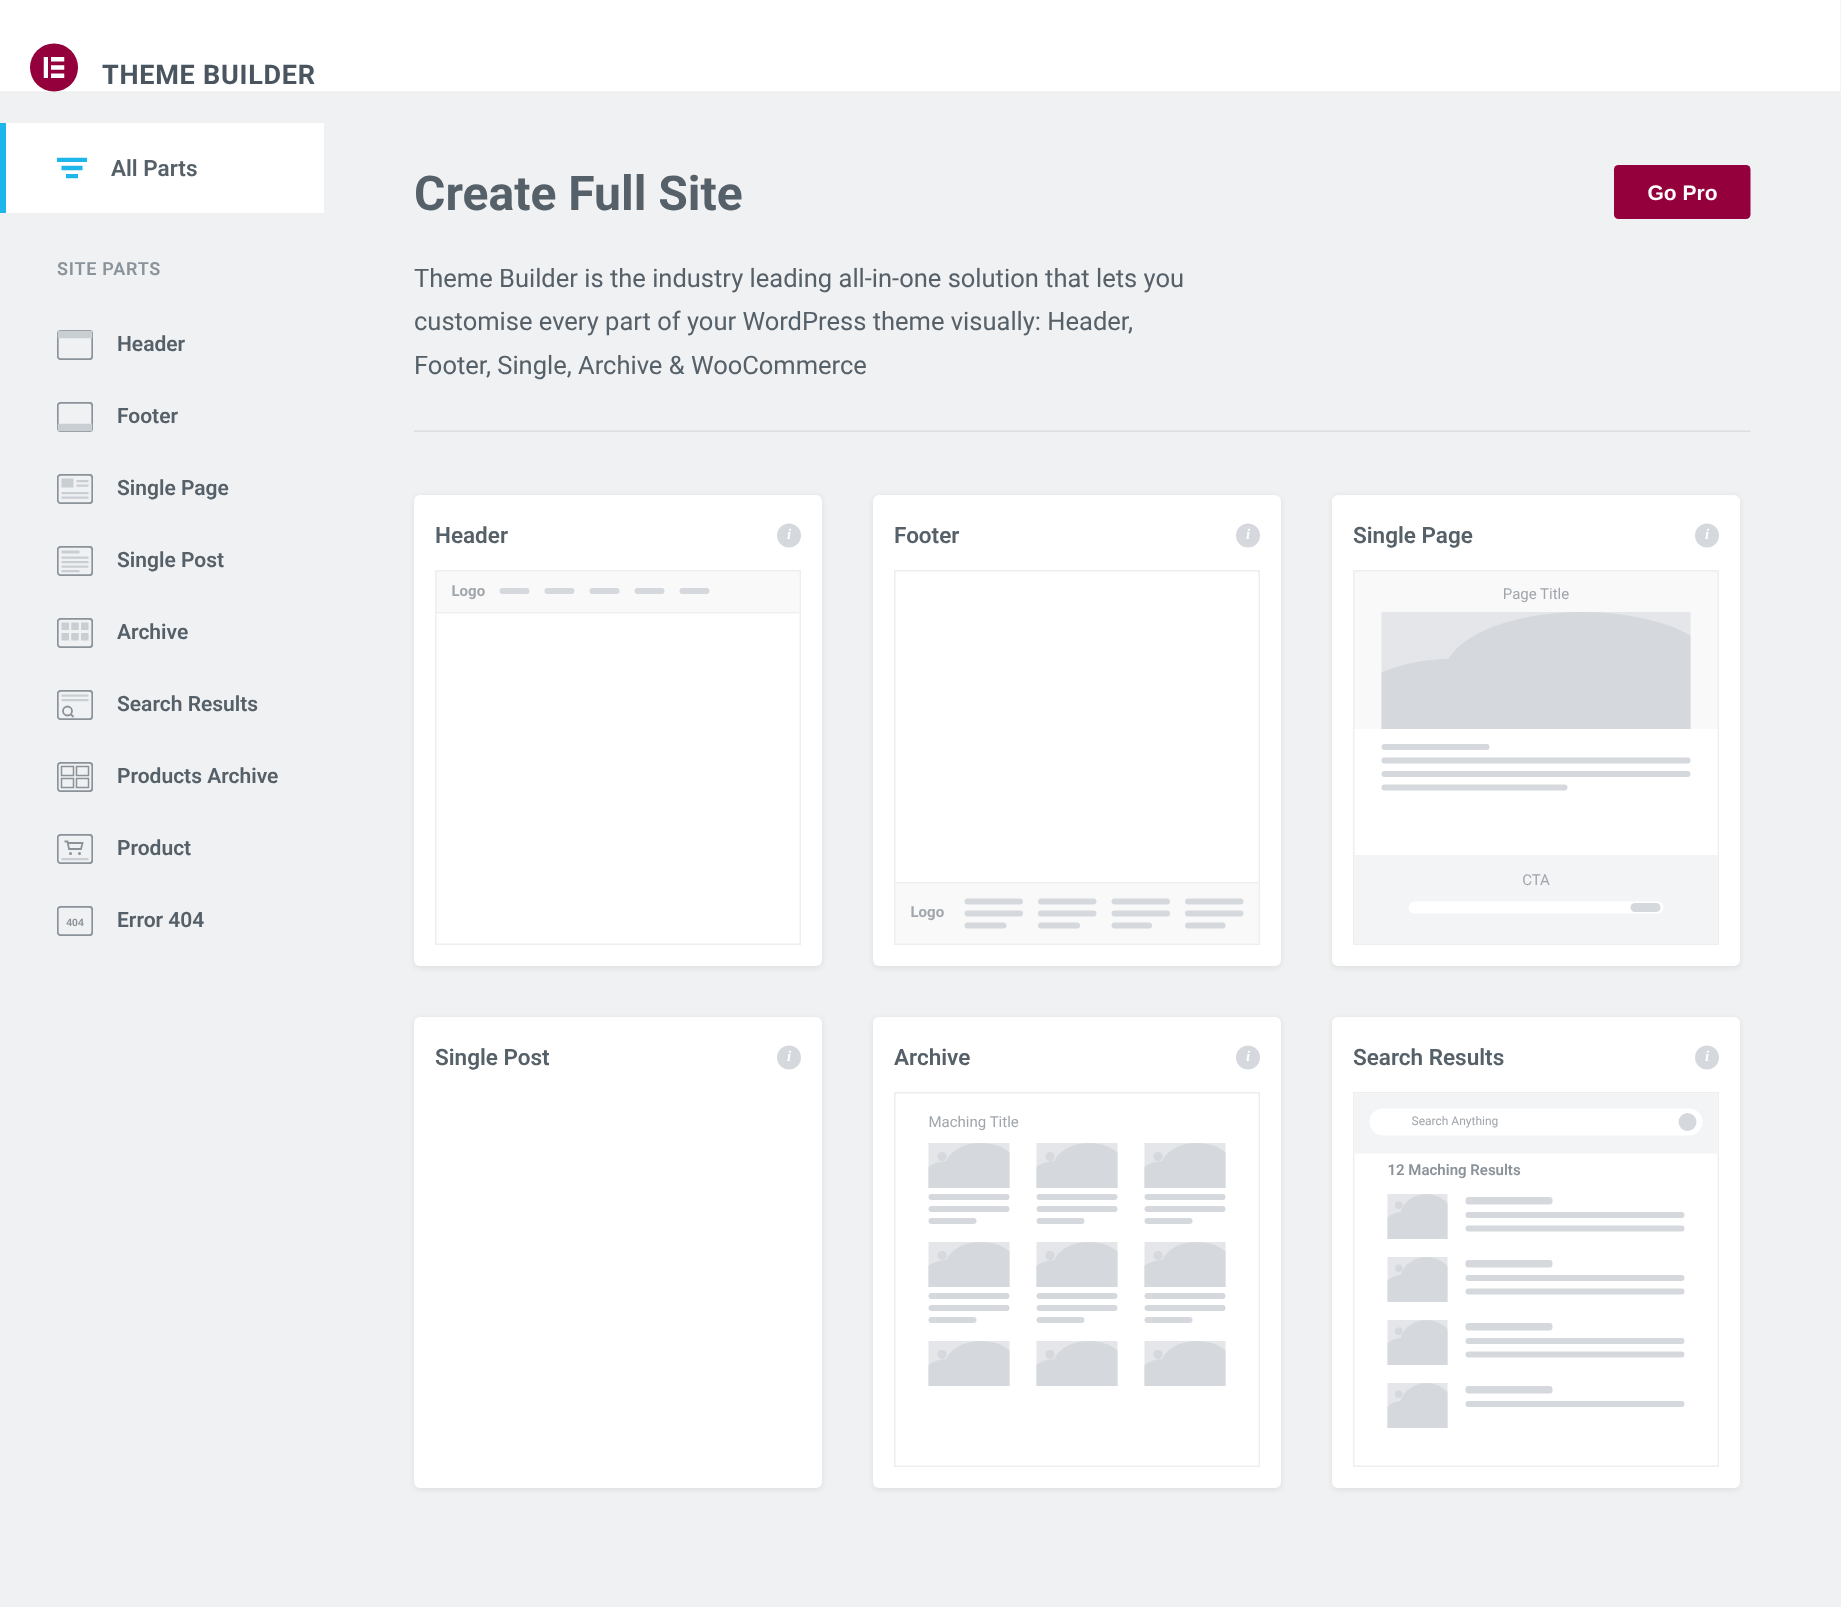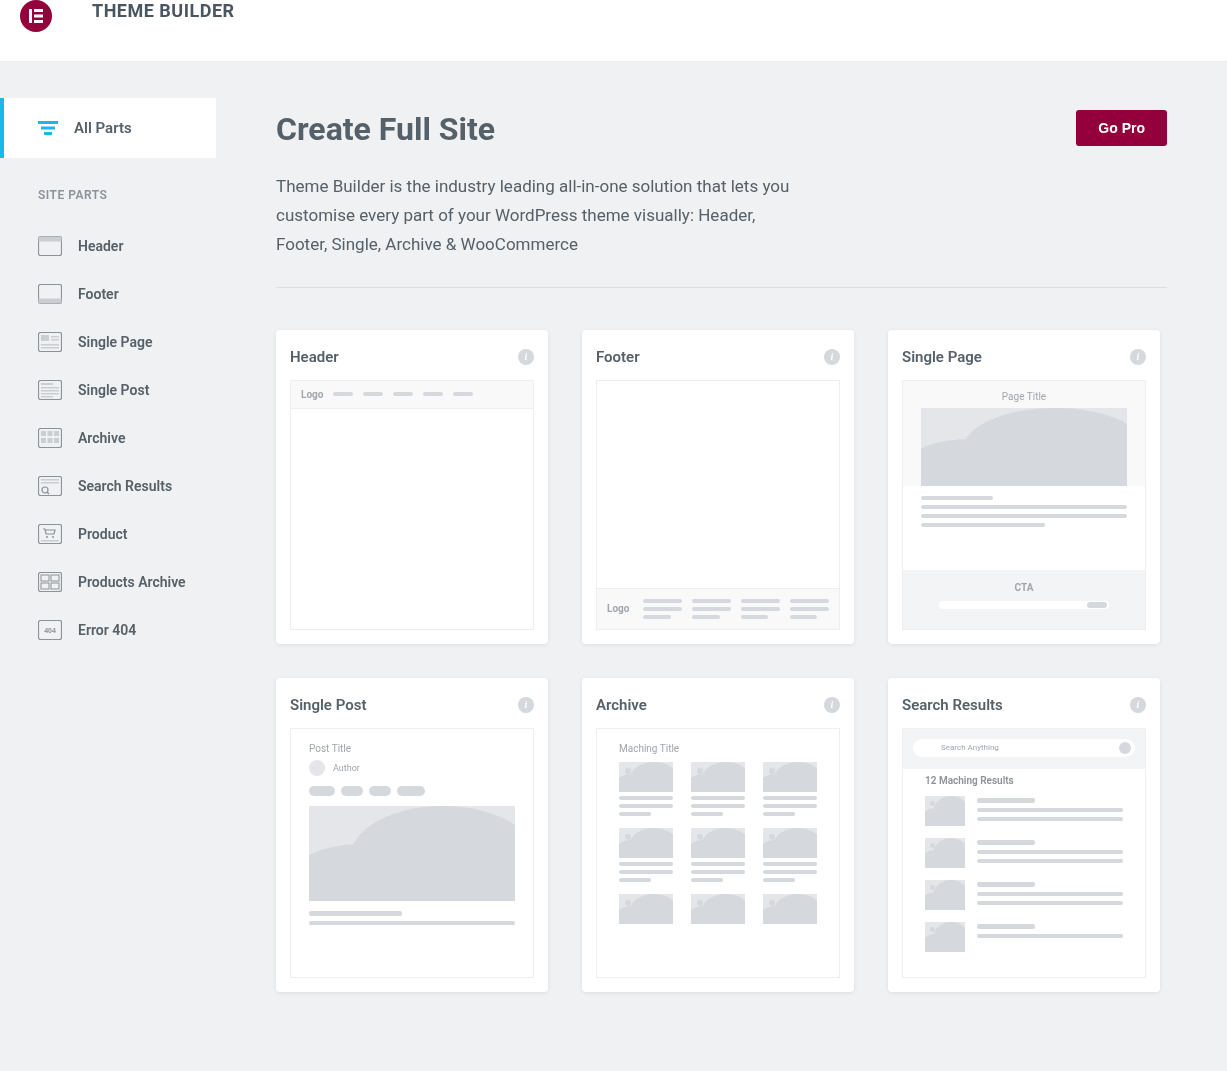--- a/index.html
+++ b/index.html
@@ -1,25 +1,25 @@
 <!DOCTYPE html>
 <html><head>
 <meta charset="utf-8">
 <style>
 * { box-sizing: border-box; margin: 0; padding: 0; }
 body { font-family: -apple-system, BlinkMacSystemFont, "Segoe UI", Roboto, Helvetica, Arial, sans-serif; background: #f0f1f3; color: #556068; width: 1227px; height: 1071px; overflow: hidden; }
 
 
-.topbar { height: 62px; background: #fff; display: flex; align-items: flex-start; padding: 0 20px; border-bottom: 1px solid #eee; gap: 24px; }
+.topbar { height: 62px; background: #fff; display: flex; align-items: flex-end; padding: 0 20px; border-bottom: 1px solid #eee; }
 .logo-circle { width: 32px; height: 32px; border-radius: 50%; background: #93003c; color: #fff; display: flex; align-items: center; justify-content: center; font-weight: 700; font-size: 16px; margin-right: 16px; }
 .app-title { font-size: 18px; font-weight: 700; color: #4a5560; letter-spacing: 0.5px; }
 
 
 .layout { display: flex; height: calc(100% - 62px); }
-.sidebar { width: 216px; background: #f0f1f3; padding-top: 36px; }
+.sidebar { width: 216px; background: #f0f1f3; padding-top: 20px; }
 .main { flex: 1; padding: 48px 60px 0 60px; overflow: hidden; }
 
 
 .side-item { display: flex; align-items: center; height: 60px; padding: 0 20px 0 38px; font-size: 15px; font-weight: 600; color: #556068; cursor: pointer; gap: 16px; }
 .side-item.active { background: #fff; border-left: 4px solid #1cb6ea; padding-left: 34px; }
 .side-item.active .filter-icon { color: #1cb6ea; }
 .side-section-label { font-size: 12px; font-weight: 600; color: #8a929a; letter-spacing: 0.5px; padding: 30px 20px 20px 38px; }
 .part-item { display: flex; align-items: center; padding: 10px 20px 10px 38px; font-size: 14px; font-weight: 600; color: #556068; cursor: pointer; gap: 16px; min-height: 48px; }
 .part-icon { width: 24px; height: 20px; flex-shrink: 0; display: flex; align-items: center; justify-content: center; }
 .part-label { line-height: 1.3; }
@@ -50,21 +50,21 @@
 .flexcol { display: flex; flex-direction: column; height: 100%; }
 
 
 .footer-bottom { padding: 10px; display: flex; align-items: center; gap: 14px; }
 .footer-lines { flex: 1; display: flex; gap: 10px; }
 .line-group { flex: 1; display: flex; flex-direction: column; gap: 4px; }
 
 
 .sp-title { font-size: 10px; color: #a0a6ac; text-align: center; padding: 10px 0 6px; }
 .sp-img { margin: 0 18px; height: 78px; background: #e4e6e9; position: relative; overflow: hidden; }
-.sp-cta { font-size: 10px; color: #a0a6ac; text-align: center; padding: 12px 0 8px; background: #f3f4f6; font-weight: bold; }
+.sp-cta { font-size: 10px; color: #a0a6ac; text-align: center; padding: 12px 0 8px; background: #f3f4f6; }
 .sp-cta-bar { margin: 0 36px 10px; height: 8px; background: #fff; border-radius: 4px; position: relative; }
 .sp-cta-bar::after { content:""; position:absolute; right:2px; top:1px; width:20px; height:6px; background:#d5d8dc; border-radius:3px; }
 .sp-foot { background:#f3f4f6; padding-bottom:10px; }
 .sp-midlines { padding: 10px 18px; display:flex; flex-direction:column; gap:5px; }
 
 
 .post-title { font-size: 10px; color: #a0a6ac; padding: 14px 18px 6px; }
 .post-author { display:flex; align-items:center; gap:8px; padding: 0 18px 10px; font-size:9px; color:#a0a6ac; }
 .post-avatar { width:16px; height:16px; border-radius:50%; background:#e4e6e9; position:relative; }
 .post-avatar::after { content:""; position:absolute; left:6px; top:-2px; width:0; height:0; border-left:4px solid transparent; border-right:4px solid transparent; border-bottom:6px solid #e4e6e9; display:none; }
@@ -199,40 +199,40 @@
             <line x1="9" y1="16" x2="11" y2="18" stroke="#8a929a" stroke-width="1.2"></line>
           </svg>
       </span>
       <span class="part-label">Search Results</span>
     </div>
 
     <div class="part-item">
       <span class="part-icon">
         <svg width="24" height="20" viewBox="0 0 24 20">
             <rect x="0.5" y="0.5" width="23" height="19" rx="2" fill="none" stroke="#8a929a" stroke-width="1.2"></rect>
+            <rect x="3" y="3" width="8" height="6" fill="none" stroke="#8a929a"></rect>
+            <rect x="13" y="3" width="8" height="6" fill="none" stroke="#8a929a"></rect>
+            <rect x="3" y="11" width="8" height="6" fill="none" stroke="#8a929a"></rect>
+            <rect x="13" y="11" width="8" height="6" fill="none" stroke="#8a929a"></rect>
+          </svg>
+      </span>
+      <span class="part-label">Products Archive</span>
+    </div>
+
+    <div class="part-item">
+      <span class="part-icon">
+        <svg width="24" height="20" viewBox="0 0 24 20">
+            <rect x="0.5" y="0.5" width="23" height="19" rx="2" fill="none" stroke="#8a929a" stroke-width="1.2"></rect>
             <path d="M5 5 h2 l1 5 h8 l1-4 h-10" fill="none" stroke="#8a929a" stroke-width="1.2"></path>
             <circle cx="9" cy="13" r="1" fill="#8a929a"></circle>
             <circle cx="15" cy="13" r="1" fill="#8a929a"></circle>
             <rect x="3" y="16" width="18" height="1.5" fill="#c9ced3"></rect>
           </svg>
       </span>
       <span class="part-label">Product</span>
-    </div>
-
-    <div class="part-item">
-      <span class="part-icon">
-        <svg width="24" height="20" viewBox="0 0 24 20">
-            <rect x="0.5" y="0.5" width="23" height="19" rx="2" fill="none" stroke="#8a929a" stroke-width="1.2"></rect>
-            <rect x="3" y="3" width="8" height="6" fill="none" stroke="#8a929a"></rect>
-            <rect x="13" y="3" width="8" height="6" fill="none" stroke="#8a929a"></rect>
-            <rect x="3" y="11" width="8" height="6" fill="none" stroke="#8a929a"></rect>
-            <rect x="13" y="11" width="8" height="6" fill="none" stroke="#8a929a"></rect>
-          </svg>
-      </span>
-      <span class="part-label">Products Archive</span>
     </div>
 
     <div class="part-item">
       <span class="part-icon">
         <svg width="24" height="20" viewBox="0 0 24 20">
             <rect x="0.5" y="0.5" width="23" height="19" rx="2" fill="none" stroke="#8a929a" stroke-width="1.2"></rect>
             <text x="12" y="13" font-size="7" text-anchor="middle" fill="#8a929a" font-family="Arial">404</text>
           </svg>
       </span>
       <span class="part-label">Error 404</span>
@@ -334,42 +334,20 @@
             </div>
           </div>
         </div>
       </div>
 
       <div class="card">
         <div class="card-head">
           <span class="card-title">Single Post</span>
           <span class="info-ic">i</span>
         </div>
-        <div class="card-body">
-          <div class="mock flexcol" style="background:#fff">
-            <div class="post-title">Post Title</div>
-            <div class="post-author">
-              <span class="post-avatar"></span>
-              <span>Author</span>
-            </div>
-            <div class="tag-row">
-              <span class="tag" style="width:26px"></span>
-                <span class="tag" style="width:22px"></span>
-                <span class="tag" style="width:22px"></span>
-                <span class="tag" style="width:28px"></span>
-            </div>
-            <div class="post-img hills">
-                <span class="sun" style="left:48px; top:52px"></span>
-              </div>
-            <div class="post-lines">
-              <div class="mock-bar" style="width:45%; height:5px"></div>
-              <div class="mock-bar" style="width:100%"></div>
-            </div>
-          </div>
-        </div>
       </div>
 
       <div class="card">
         <div class="card-head">
           <span class="card-title">Archive</span>
           <span class="info-ic">i</span>
         </div>
         <div class="card-body">
           <div class="mock flexcol" style="background:#fff">
             <div class="arch-title">Maching Title</div>

